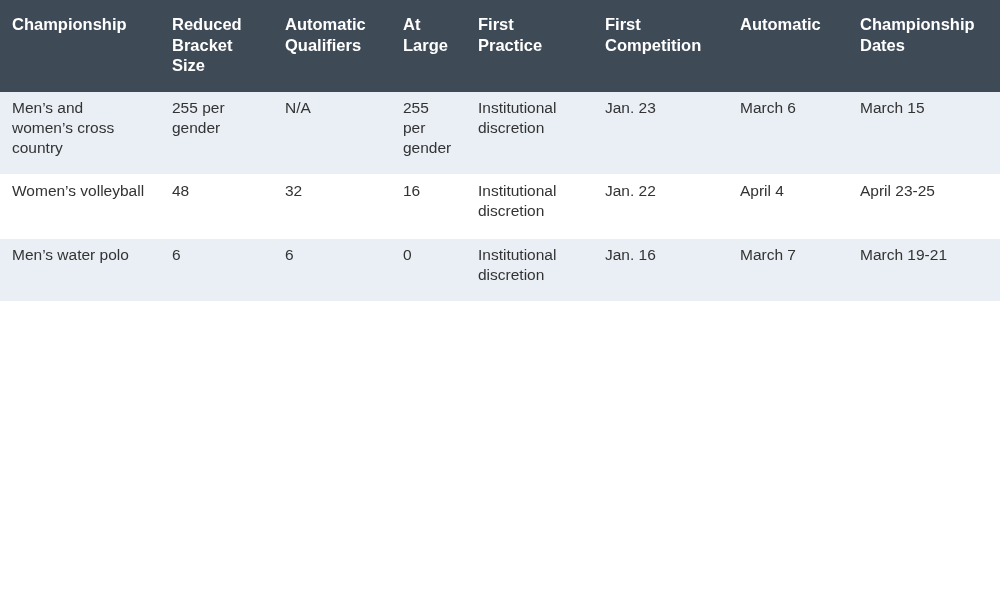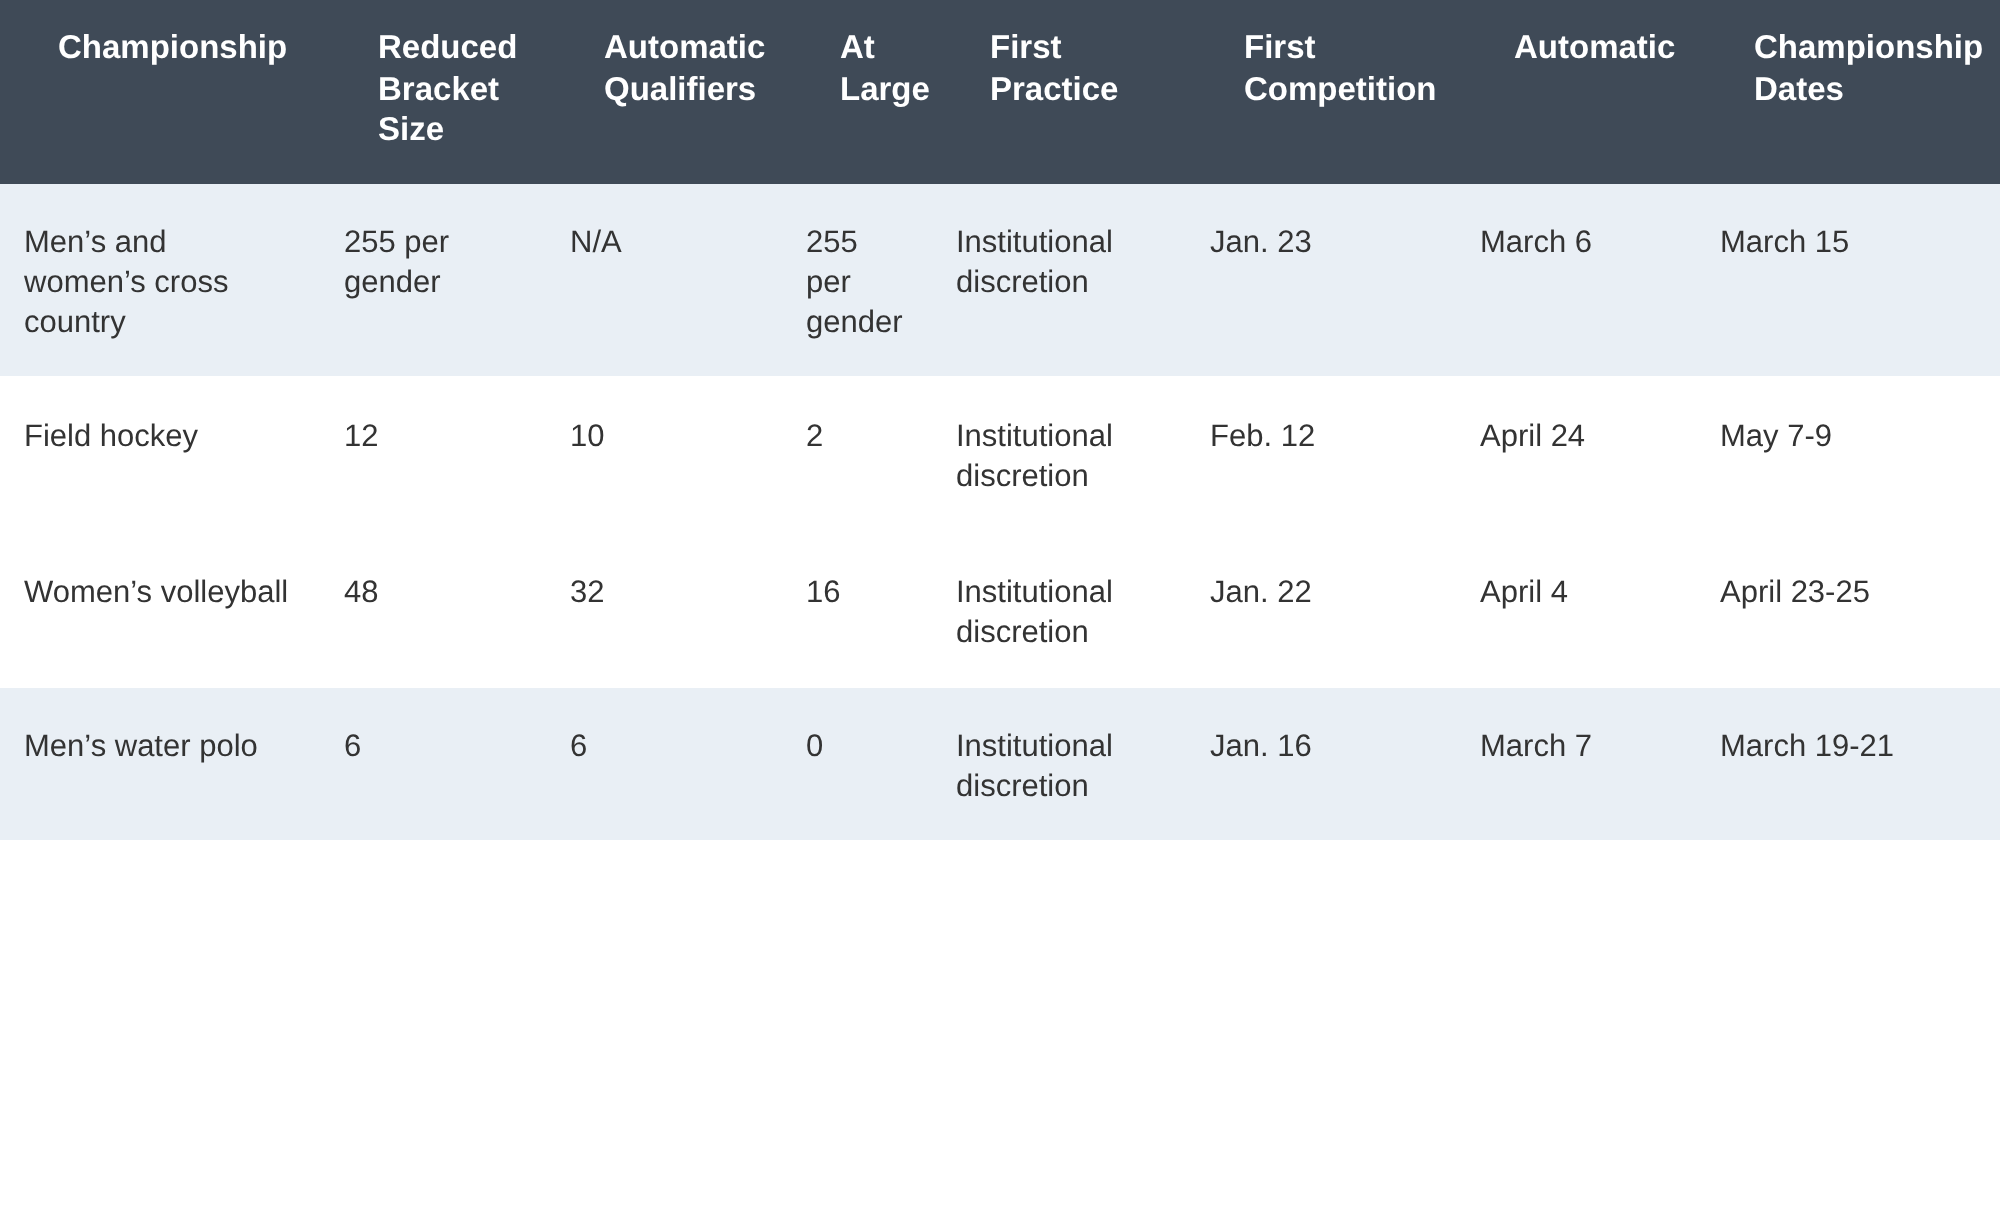--- a/index.html
+++ b/index.html
@@ -19,28 +19,28 @@
     border-collapse: collapse;
     table-layout: fixed;
   }
   table.champ-table thead th {
     background: #3f4a57;
     color: #ffffff;
     font-size: 16.5px;
     font-weight: bold;
     text-align: left;
     vertical-align: top;
-    padding: 14px 12px 16px 29px;
+    padding: 14px 12px 16px 12px;
     line-height: 1.25;
   }
   table.champ-table tbody td {
     font-size: 15.5px;
     color: #333333;
     vertical-align: top;
-    padding: 20px 12px 16px 12px;
+    padding: 6px 12px 16px 12px;
     line-height: 1.3;
     border-bottom: 1px solid #ffffff;
   }
   table.champ-table tbody tr.row-odd td {
     background: #e9eff5;
   }
   table.champ-table tbody tr.row-even td {
     background: #ffffff;
   }
   
@@ -87,30 +87,20 @@
       <td class="first-col">Men’s and women’s cross country</td>
       <td>255 per gender</td>
       <td>N/A</td>
       <td>255 per gender</td>
       <td>Institutional discretion</td>
       <td>Jan. 23</td>
       <td>March 6</td>
       <td>March 15</td>
     </tr>
     <tr class="row-even">
-      <td class="first-col">Field hockey</td>
-      <td>12</td>
-      <td>10</td>
-      <td>2</td>
-      <td>Institutional discretion</td>
-      <td>Feb. 12</td>
-      <td>April 24</td>
-      <td>May 7-9</td>
-    </tr>
-    <tr class="row-even">
       <td class="first-col">Women’s volleyball</td>
       <td>48</td>
       <td>32</td>
       <td>16</td>
       <td>Institutional discretion</td>
       <td>Jan. 22</td>
       <td>April 4</td>
       <td>April 23-25</td>
     </tr>
     <tr class="row-odd">

